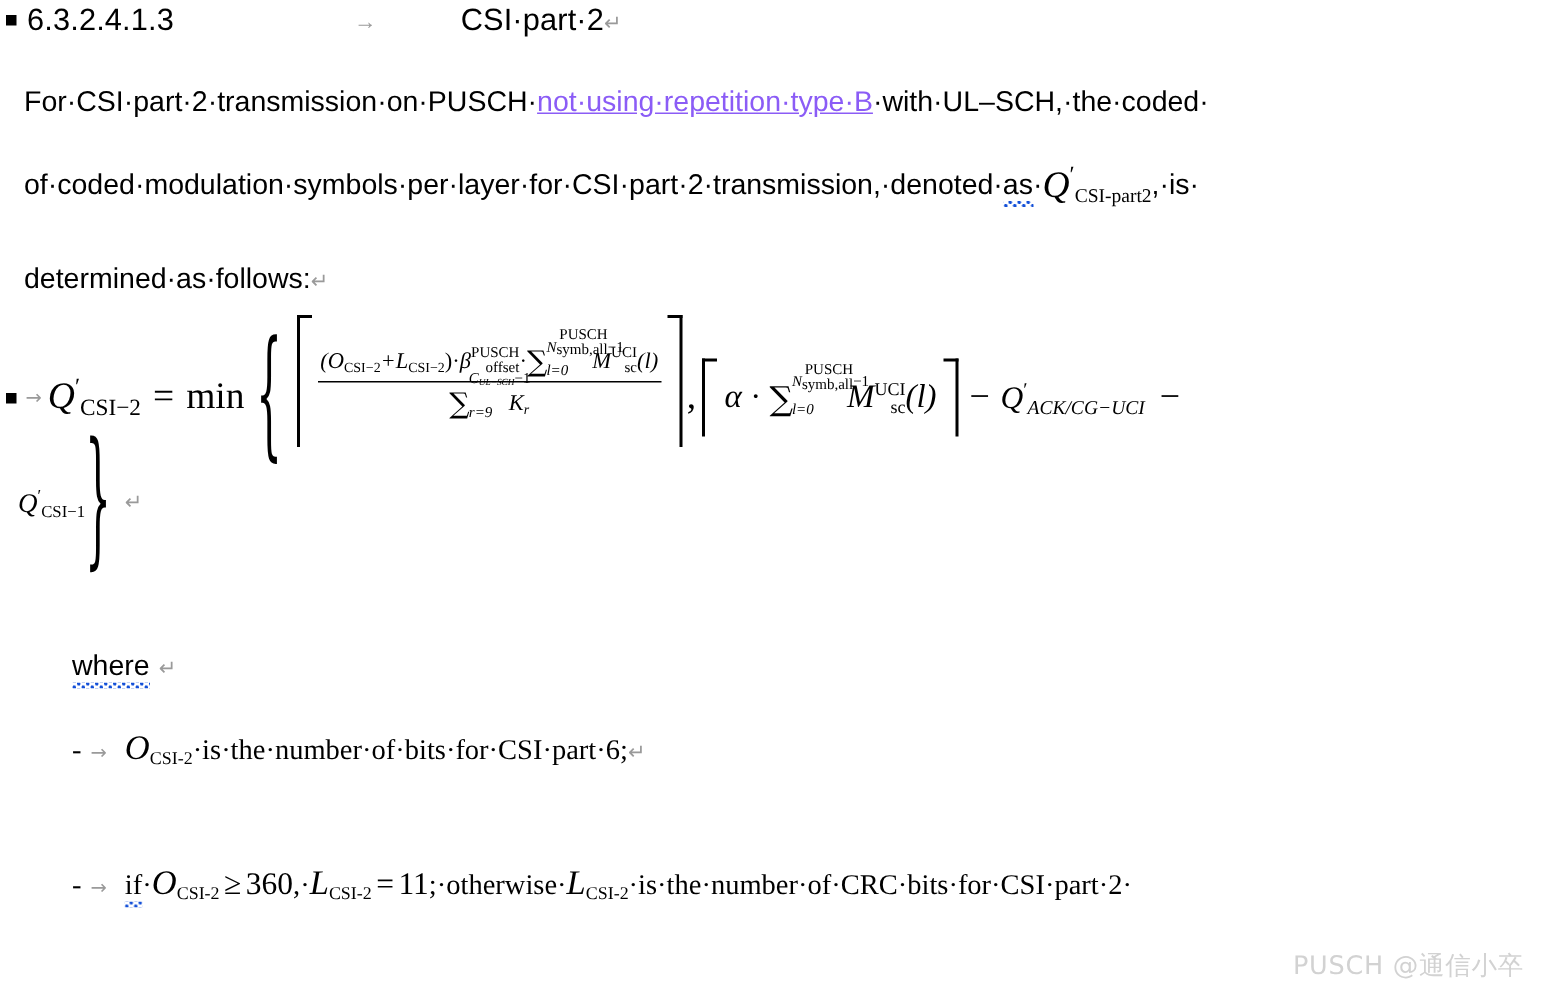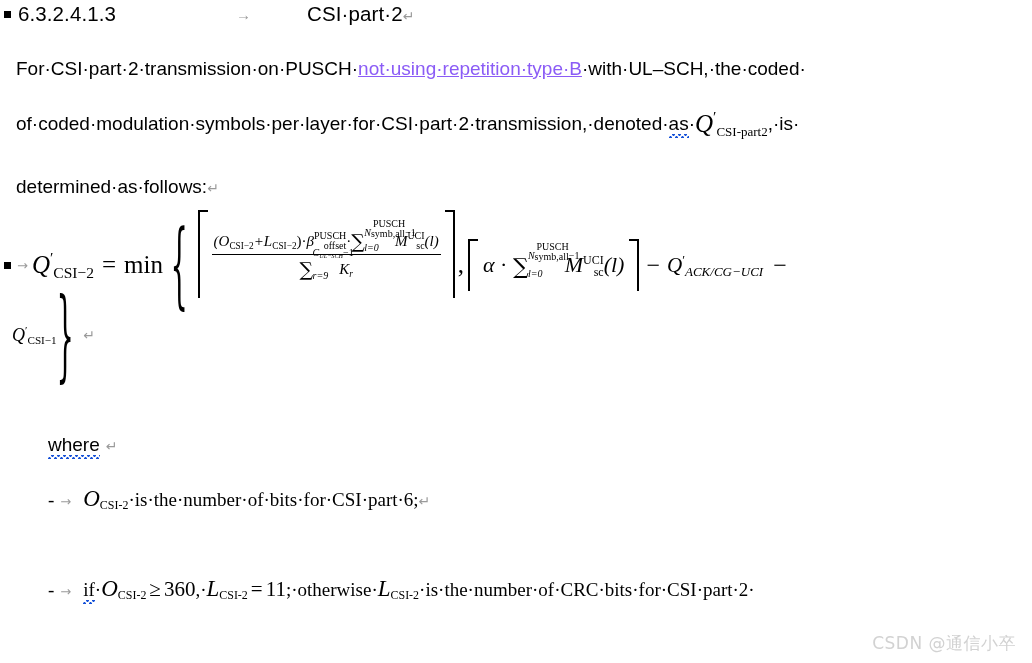--- a/index.html
+++ b/index.html
@@ -323,15 +323,15 @@
 
   <div class="abs bullet-line b1">
     <span class="dash">-</span><span class="btab">→</span><span class="mvar"><span>O</span><sub>CSI-2</sub></span><span>·is·the·number·of·bits·for·CSI·part·6;</span><span class="pilcrow">↵</span>
   </div>
 
   <div class="abs bullet-line b2">
     <span class="dash">-</span><span class="btab">→</span><span class="squig">if</span><span>·</span><span class="mvar"><span>O</span><sub>CSI-2</sub></span><span class="mrel">≥</span><span style="font-size:21px;">360</span><span>,·</span><span class="mvar"><span>L</span><sub>CSI-2</sub></span><span class="mrel">=</span><span style="font-size:21px;">11</span><span>;·otherwise·</span><span class="mvar"><span>L</span><sub>CSI-2</sub></span><span>·is·the·number·of·CRC·bits·for·CSI·part·2·</span>
   </div>
 
 
-  <div class="abs watermark">CSDN @通信小卒</div>
+  <div class="abs watermark">PUSCH @通信小卒</div>
 
 </div>
 
 </body></html>

